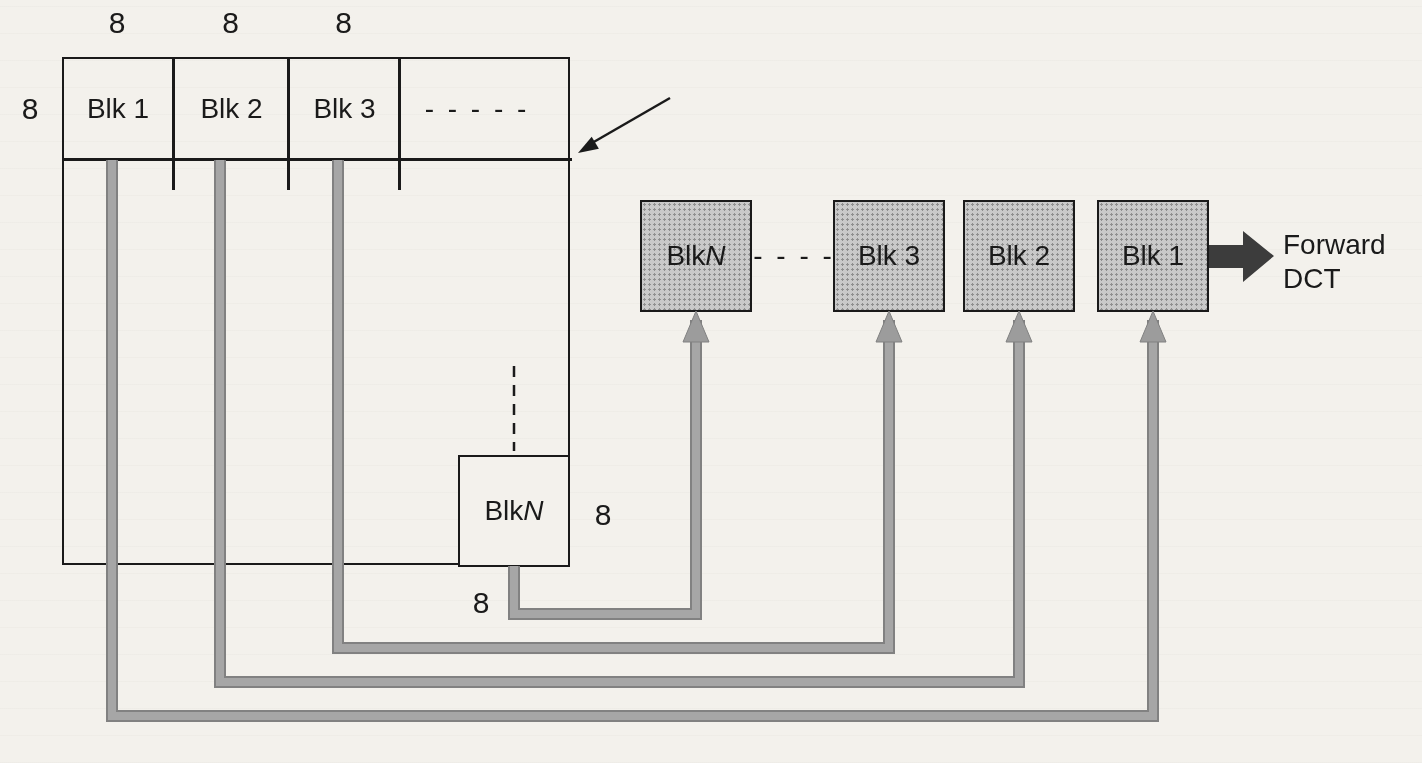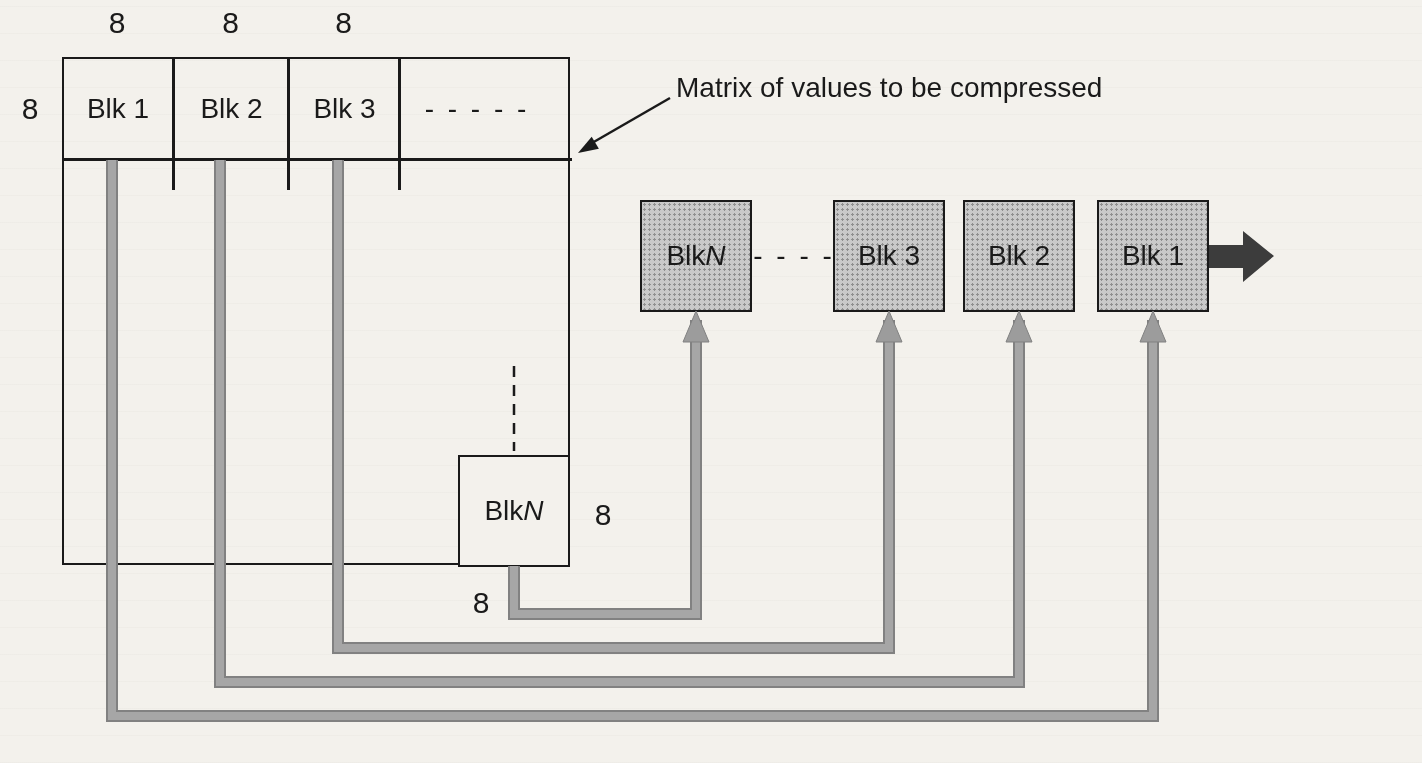--- a/index.html
+++ b/index.html
@@ -47,38 +47,41 @@
 
   <div class="abs vline" style="left:172px;top:59px;height:131px"></div>
   <div class="abs vline" style="left:287px;top:59px;height:131px"></div>
   <div class="abs vline" style="left:398px;top:59px;height:131px"></div>
 
   <div class="abs center lbl" style="left:64px;top:59px;width:108px;height:99px">Blk 1</div>
   <div class="abs center lbl" style="left:176px;top:59px;width:111px;height:99px">Blk 2</div>
   <div class="abs center lbl" style="left:291px;top:59px;width:107px;height:99px">Blk 3</div>
   <div class="abs center lbl dashes" style="left:402px;top:59px;width:150px;height:99px">- - - - -</div>
 
-  <div class="abs lbl" style="left:676px;top:74px">Matrix of values to be compressed</div>
 
   <div class="abs outline paperfill center lbl" style="left:458px;top:455px;width:112px;height:112px">
     <span>Blk </span>
       <span class="it">N</span>
   </div>
   <div class="abs center dim" style="left:588px;top:498px;width:30px;height:34px">8</div>
   <div class="abs center dim" style="left:466px;top:586px;width:30px;height:34px">8</div>
 
   <div class="abs block center lbl" style="left:640px;top:200px">
     <span>Blk </span>
       <span class="it">N</span>
   </div>
   <div class="abs center lbl dashes" style="left:755px;top:200px;width:78px;height:112px">- - - -</div>
   <div class="abs block center lbl" style="left:833px;top:200px">Blk 3</div>
   <div class="abs block center lbl" style="left:963px;top:200px">Blk 2</div>
   <div class="abs block center lbl" style="left:1097px;top:200px">Blk 1</div>
 
+  <div class="abs lbl" style="left:1283px;top:228px;line-height:34px">
+    <div>Forward</div>
+    <div>DCT</div>
+  </div>
 
   <svg class="abs" style="left:0;top:0" width="1422" height="763" viewBox="0 0 1422 763">
 
     <line x1="514" y1="366" x2="514" y2="451" stroke="#1a1a1a" stroke-width="2.5" stroke-dasharray="11 8"></line>
 
     <g>
       <line x1="670" y1="98" x2="592" y2="143" stroke="#1a1a1a" stroke-width="2.5"></line>
       <polygon points="578,153 591.7,136.8 598.9,148.8" fill="#1a1a1a"></polygon>
     </g>
 

